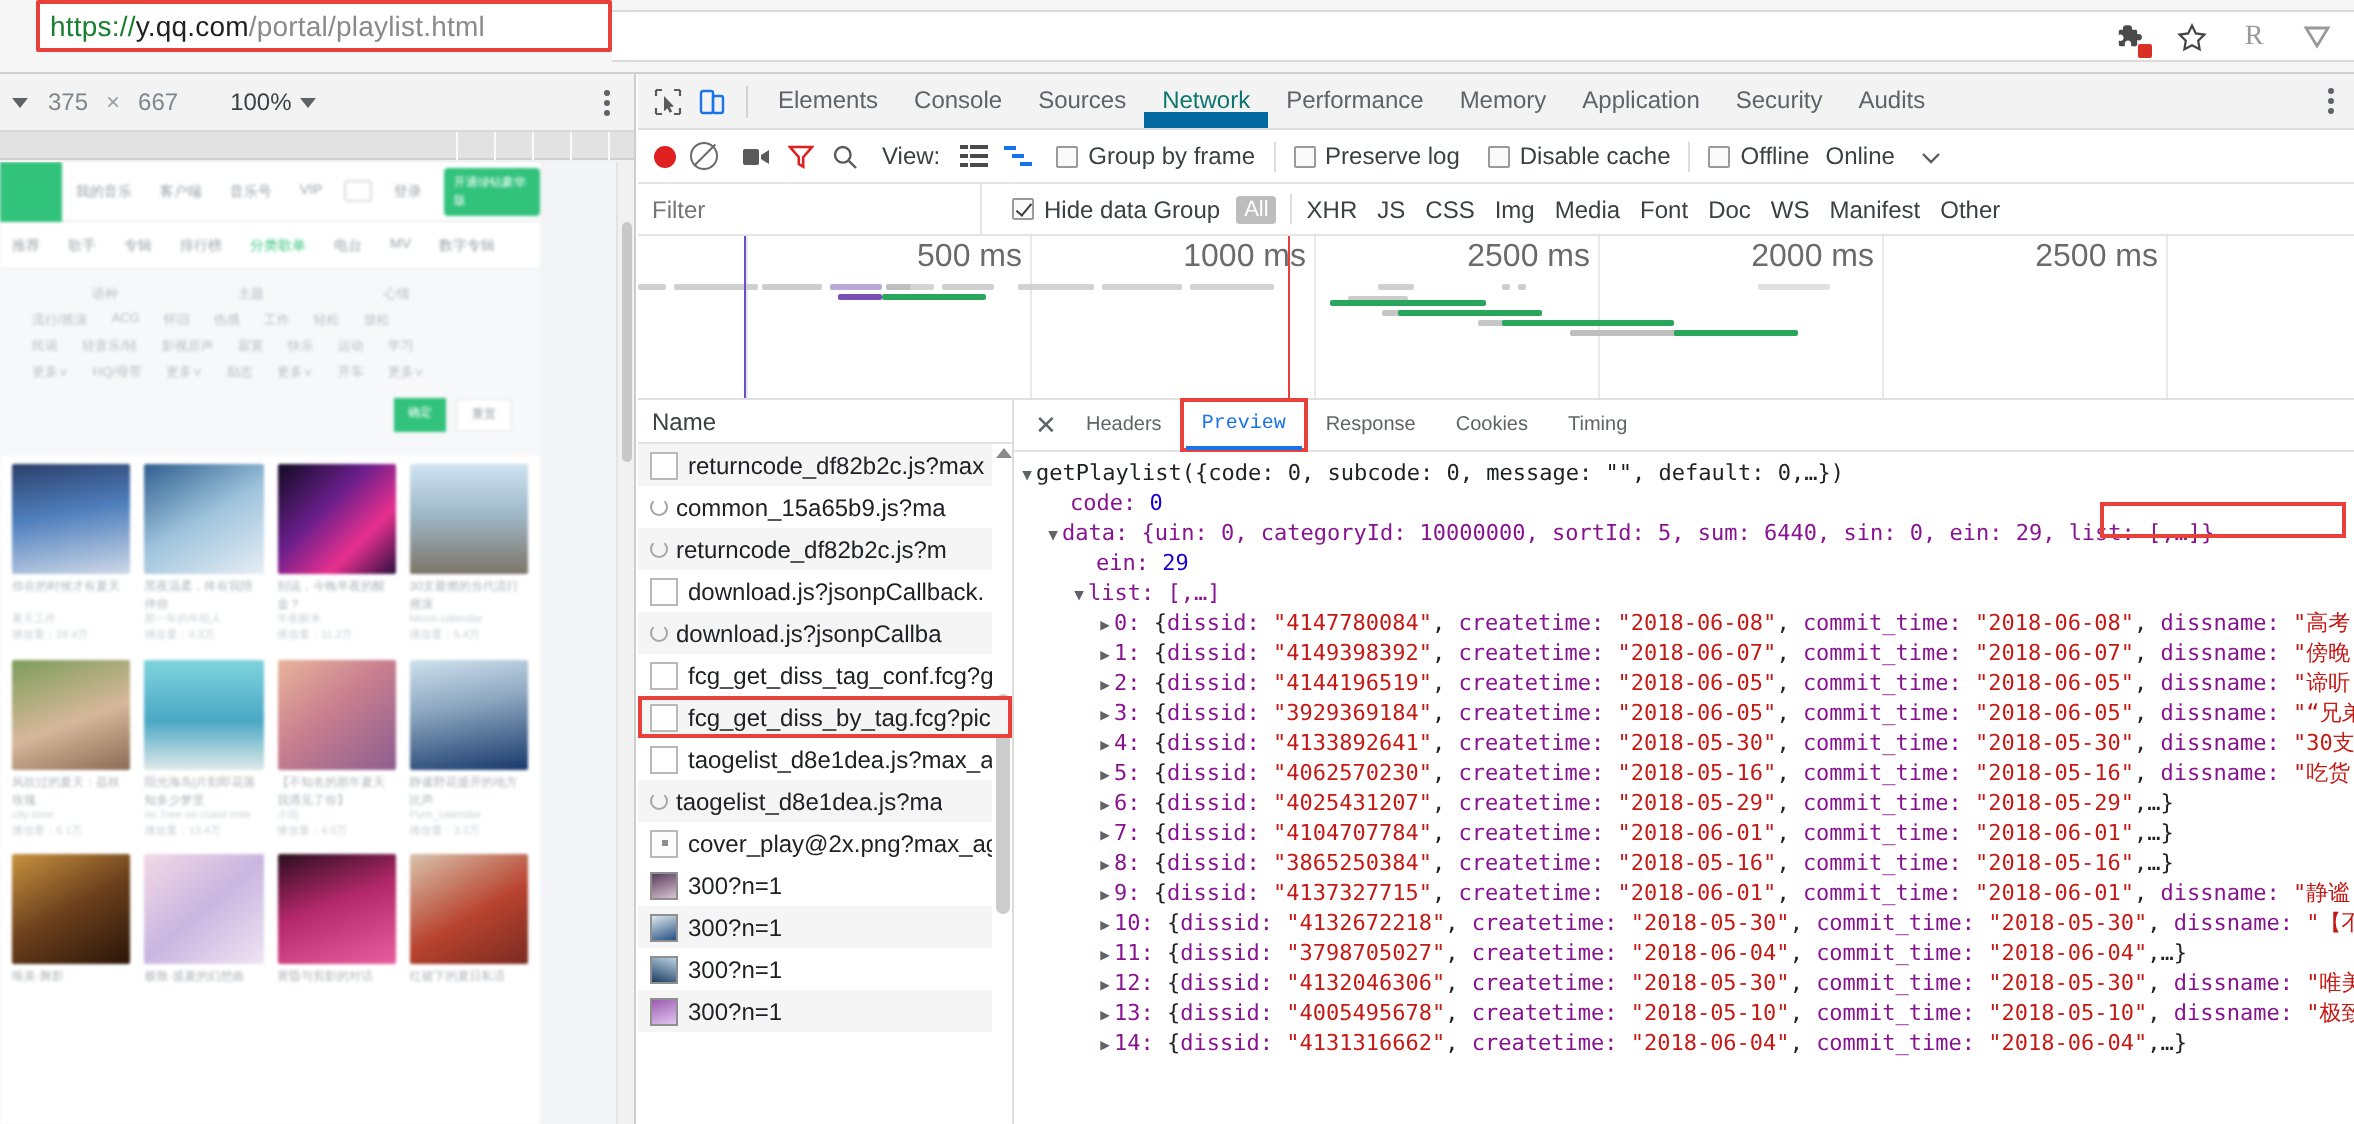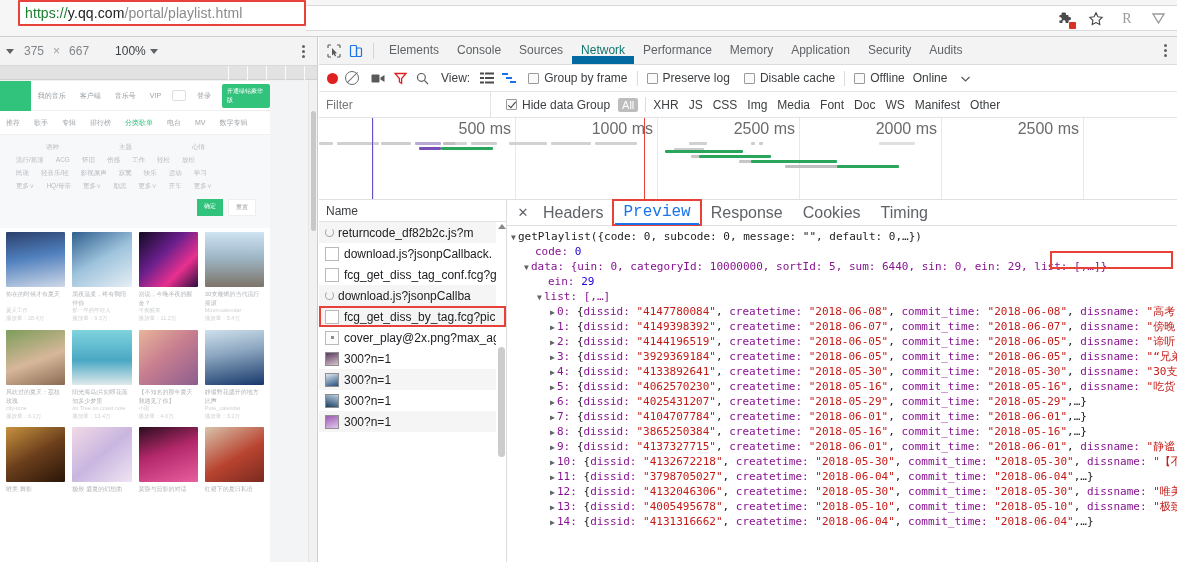--- a/index.html
+++ b/index.html
@@ -255,21 +255,21 @@
 
   
   .detail-panel { flex: 1; display: flex; flex-direction: column; min-width: 0; background: #fff; }
   .detail-tabs {
     height: 26px; display: flex; align-items: center;
     border-bottom: 1px solid #e2e2e2; background: #fff; padding-left: 6px;
     position: relative;
   }
   .dtab-close { width: 20px; color: #5f6368; display: flex; align-items: center; justify-content: center; font-size: 13px; }
   .dtab {
-    padding: 0 10px; height: 25px; line-height: 25px; font-size: 16px; color: #5f6368;
+    padding: 0 10px; height: 25px; line-height: 25px; font-size: 10px; color: #5f6368;
     position: relative;
   }
   .dtab.active { color: #1a73e8; font-family: Liberation Mono, monospace; }
   .dtab.active::after { content: ""; position: absolute; left: 2px; right: 2px; bottom: 0; height: 2px; background: #1a73e8; }
   .dtab.boxed { outline: 2px solid #e8413a; outline-offset: -1px; }
 
   .json-view {
     flex: 1; overflow: hidden; position: relative;
     font-family: "DejaVu Sans Mono", monospace;
     font-size: 11px; line-height: 15px; color: #202124;
@@ -655,38 +655,54 @@
     </div>
 
     <div class="dt-split">
 
       <div class="req-panel">
         <div class="req-head">
           <span>Name</span>
         </div>
         <div class="req-list" id="req-list">
             <div class="req-row alt">
+              <span class="ficon doc"></span>
+              <span class="req-name">returncode_df82b2c.js?max</span>
+            </div>
+            <div class="req-row">
+              <span class="spin"></span>
+              <span class="req-name">common_15a65b9.js?ma</span>
+            </div>
+            <div class="req-row alt">
               <span class="spin"></span>
               <span class="req-name">returncode_df82b2c.js?m</span>
             </div>
             <div class="req-row">
               <span class="ficon doc"></span>
               <span class="req-name">download.js?jsonpCallback.</span>
             </div>
+            <div class="req-row alt">
+              <span class="spin"></span>
+              <span class="req-name">download.js?jsonpCallba</span>
+            </div>
             <div class="req-row">
               <span class="ficon doc"></span>
               <span class="req-name">fcg_get_diss_tag_conf.fcg?g</span>
             </div>
-            <div class="req-row alt">
-              <span class="spin"></span>
-              <span class="req-name">download.js?jsonpCallba</span>
-            </div>
             <div class="req-row alt boxed">
               <span class="ficon doc"></span>
               <span class="req-name">fcg_get_diss_by_tag.fcg?pic</span>
+            </div>
+            <div class="req-row">
+              <span class="ficon doc"></span>
+              <span class="req-name">taogelist_d8e1dea.js?max_a</span>
+            </div>
+            <div class="req-row alt">
+              <span class="spin"></span>
+              <span class="req-name">taogelist_d8e1dea.js?ma</span>
             </div>
             <div class="req-row">
               <span class="ficon tiny"></span>
               <span class="req-name">cover_play@2x.png?max_ag</span>
             </div>
             <div class="req-row">
               <span class="ficon img1"></span>
               <span class="req-name">300?n=1</span>
             </div>
             <div class="req-row alt">

